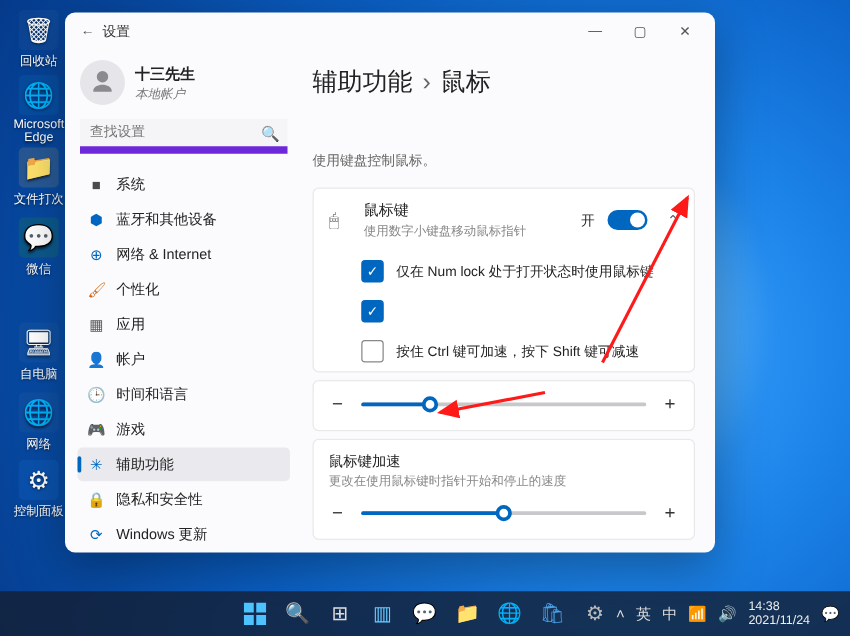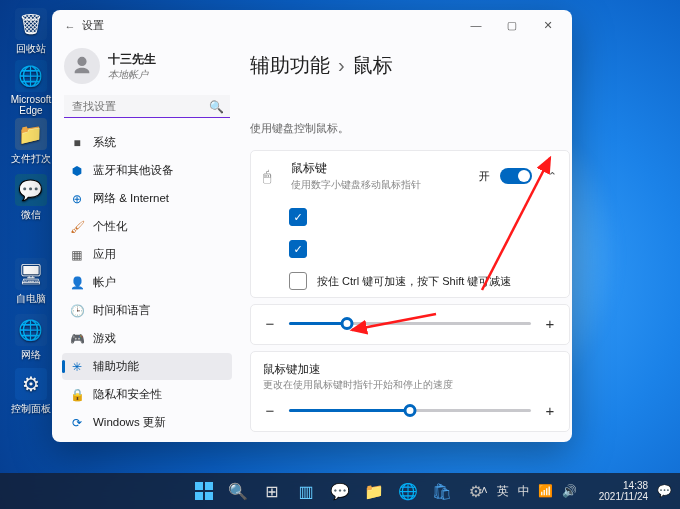--- a/index.html
+++ b/index.html
@@ -17,28 +17,28 @@
   .winctl{margin-left:auto;display:flex;}
   .winctl div{width:36px;height:30px;display:flex;align-items:center;justify-content:center;color:#555;font-size:11px;}
   .body{flex:1;display:flex;min-height:0;}
   .side{width:170px;padding:4px 6px 4px 10px;display:flex;flex-direction:column;gap:1px;}
   .user{display:flex;align-items:center;gap:8px;margin:4px 0 10px 2px;}
   .avatar{width:36px;height:36px;border-radius:50%;background:#e6e6ea;display:flex;align-items:center;justify-content:center;}
   .avatar svg{width:22px;height:22px;fill:#8a8a8f;}
   .uname{font-size:12px;font-weight:600;}
   .usub{font-size:10px;color:#777;font-style:italic;}
   .search{position:relative;margin:0 2px 10px;}
-  .search input{width:100%;box-sizing:border-box;padding:5px 24px 5px 8px;font-size:11px;border:none;border-bottom:1px solid #6d28d9;background:#f5f5f7;outline:none;}
+  .search input{width:100%;box-sizing:border-box;padding:5px 24px 5px 8px;font-size:11px;border:none;border-bottom:6px solid #6d28d9;background:#f5f5f7;outline:none;}
   .search .sic{position:absolute;right:6px;top:5px;color:#666;font-size:12px;}
   .nav{display:flex;flex-direction:column;gap:1px;}
   .ni{display:flex;align-items:center;gap:9px;padding:6px 8px;border-radius:4px;cursor:pointer;font-size:11.5px;color:#222;}
   .ni .nic{width:14px;text-align:center;font-size:12px;}
   .ni.sel{background:#eaeaee;position:relative;}
   .ni.sel::before{content:"";position:absolute;left:0;top:7px;bottom:7px;width:3px;background:#0067c0;border-radius:2px;}
-  .main{flex:1;padding:6px 2px 0 12px;overflow-y:auto;}
+  .main{flex:1;padding:6px 16px 0 12px;overflow-y:auto;}
   .crumb{font-size:20px;color:#222;margin:6px 0 4px;font-weight:400;}
   .crumb .sep{margin:0 8px;color:#666;}
   .subt{font-size:11px;color:#666;margin-bottom:14px;margin-top:42px;}
   .card{background:#fff;border:1px solid #e9e9ec;border-radius:5px;margin-bottom:6px;position:relative;}
   .row{display:flex;align-items:center;padding:9px 12px;gap:10px;}
   .ricon{width:18px;color:#555;font-size:14px;}
   .rtxt{flex:1;}
   .rtit{font-size:12px;color:#222;}
   .rsub{font-size:10px;color:#888;margin-top:1px;}
   .state{font-size:11px;color:#222;}
@@ -56,21 +56,21 @@
   .track{flex:1;height:3px;background:#c8c8cc;position:relative;border-radius:2px;}
   .fill1{position:absolute;left:0;top:0;bottom:0;background:#0067c0;border-radius:2px;}
   .thumb{position:absolute;top:-5px;width:13px;height:13px;border-radius:50%;background:#fff;border:3px solid #0067c0;box-sizing:border-box;transform:translateX(-50%);}
   
   .arrow{position:absolute;pointer-events:none;}
   
   .taskbar{position:absolute;left:0;right:0;bottom:0;height:36px;background:rgba(20,30,48,.78);backdrop-filter:blur(8px);display:flex;align-items:center;}
   .tcenter{position:absolute;left:50%;transform:translateX(-50%);display:flex;gap:4px;}
   .tb{width:30px;height:30px;border-radius:4px;display:flex;align-items:center;justify-content:center;font-size:16px;cursor:pointer;}
   .tray{margin-left:auto;display:flex;align-items:center;gap:9px;padding-right:8px;color:#eee;font-size:10px;}
-  .tray .clk{text-align:right;line-height:1.15;margin-left:12px;}
+  .tray .clk{line-height:1.15;}
   .tray .ti{font-size:12px;color:#ddd;}
 </style>
 </head>
 <body>
 
 <div class="desktop">
   <div class="bloom"></div>
 
   <div id="di-host">
       <div class="di" style="left: 8px; top: 8px;">
@@ -191,20 +191,21 @@
               <div class="rtit">鼠标键</div>
               <div class="rsub">使用数字小键盘移动鼠标指针</div>
             </div>
             <div class="state">开</div>
             <div class="toggle"></div>
             <div class="chev">⌃</div>
           </div>
           <div id="checks-host">
               <div class="subrow">
                 <div class="check on">✓</div>
+                <div>仅在 Num lock 处于打开状态时使用鼠标键</div>
               </div>
               <div class="subrow">
                 <div class="check on">✓</div>
               </div>
               <div class="subrow">
                 <div class="check "></div>
                 <div>按住 Ctrl 键可加速，按下 Shift 键可减速</div>
               </div>
             </div>
         </div>

